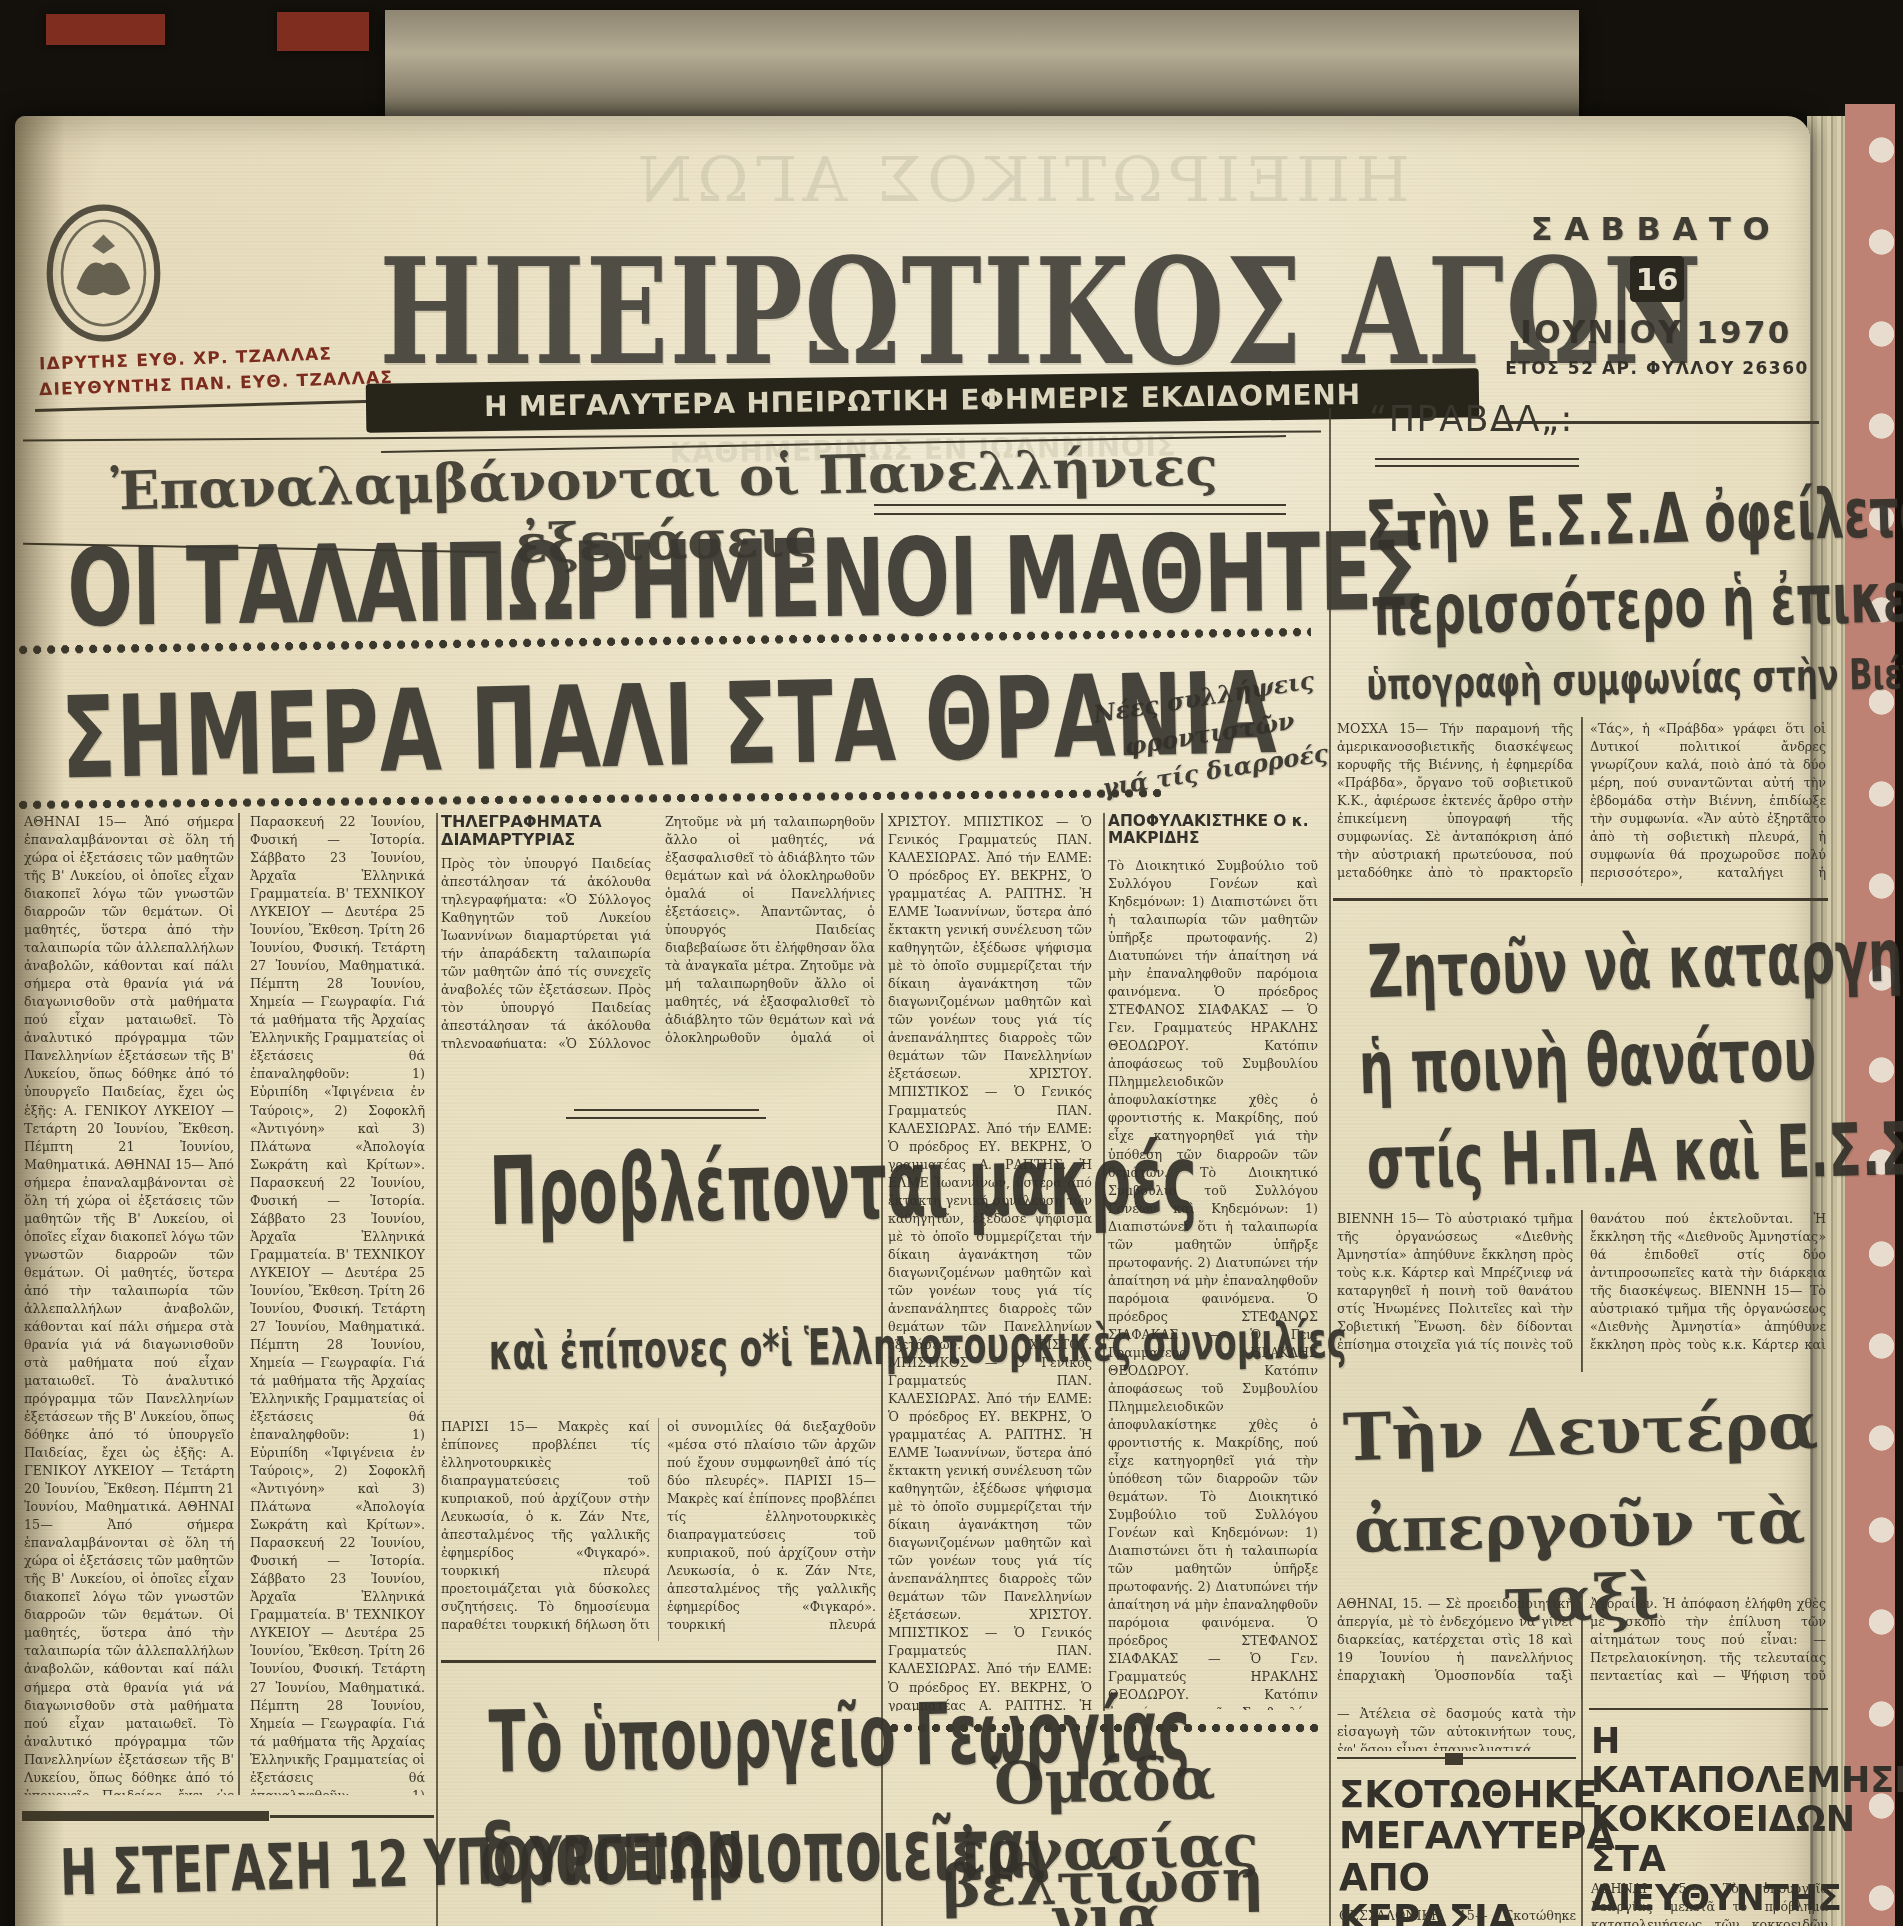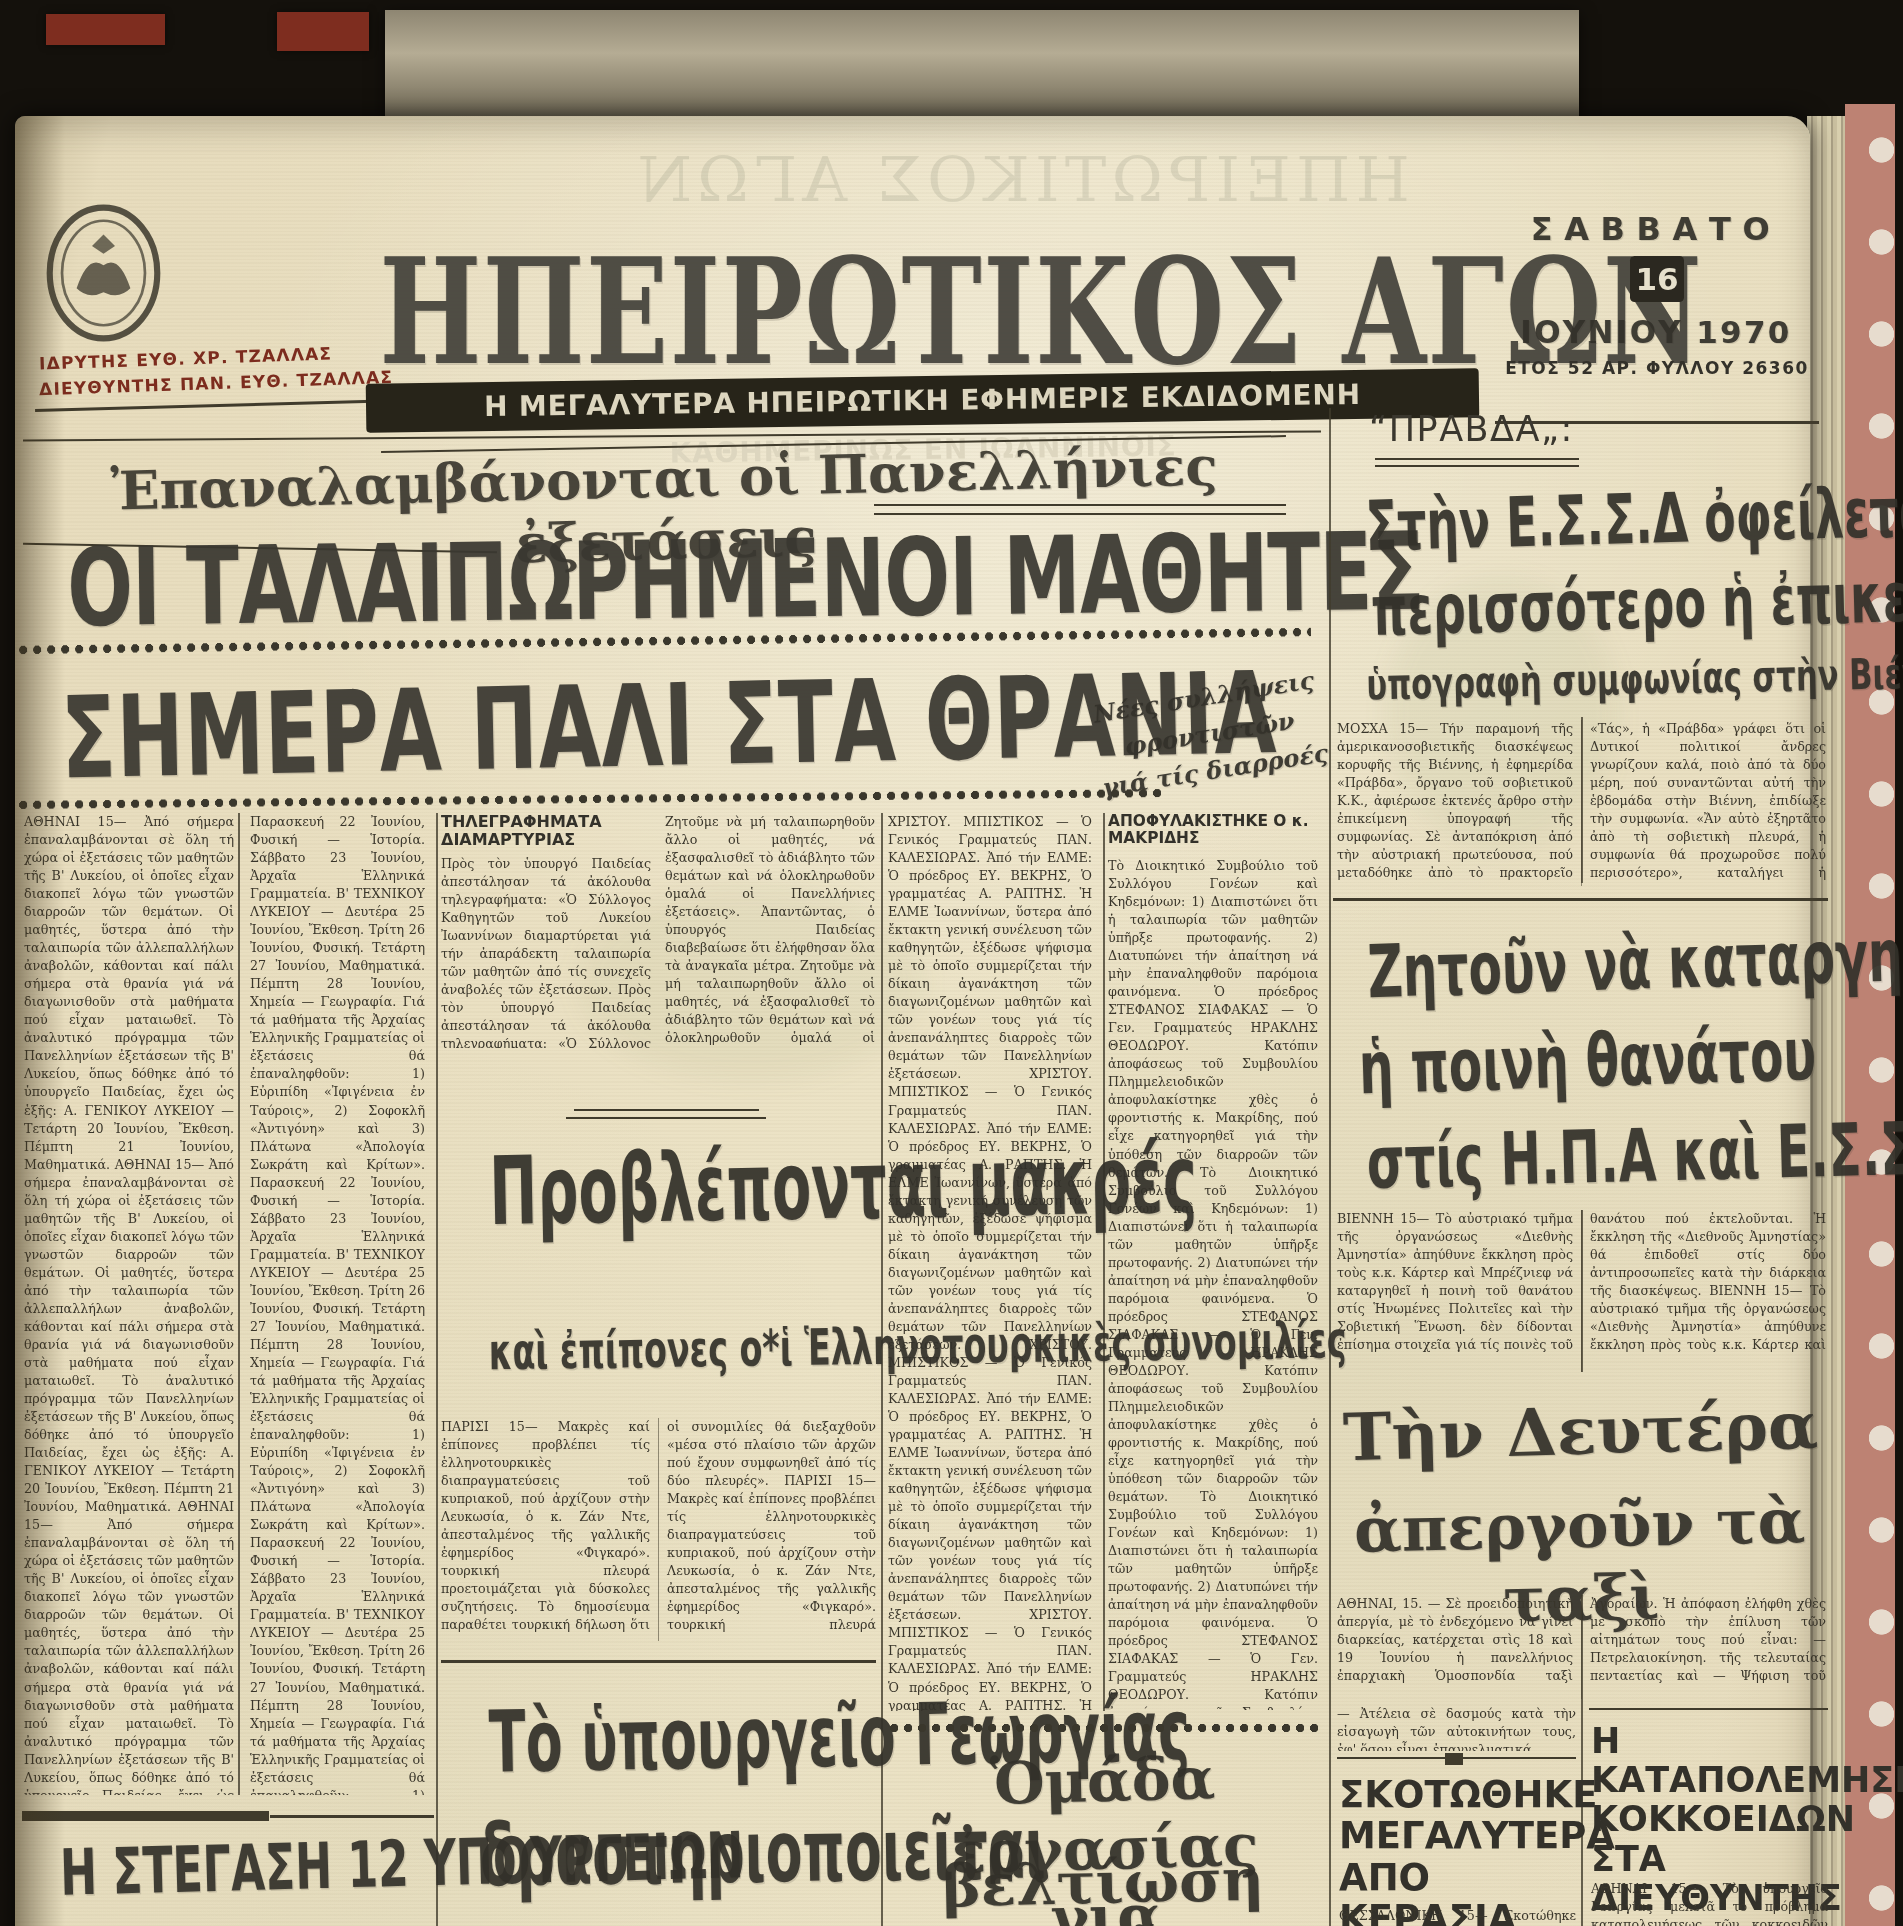--- a/index.html
+++ b/index.html
@@ -176,21 +176,21 @@
   </div>
 
   <div class="abs dotrule" style="left:888px;top:1722px;width:433px;"></div>
   <div class="abs center" style="left:888px;top:1747px;width:433px;transform:rotate(-1.5deg);">
     <span class="hserif grunge" style="font-size:58px;">Ὁμάδα ἐργασίας γιὰ</span>
   </div>
   <div class="abs center" style="left:888px;top:1849px;width:433px;transform:rotate(-1.2deg);">
     <span class="hserif grunge" style="font-size:58px;">βελτίωση τοῦ γάλακτος</span>
   </div>
 
-  <div class="abs center" style="left:1333px;top:409px;width:277px;">
+  <div class="abs center" style="left:1333px;top:399px;width:277px;">
     <span class="hsans" style="font-size:35px;font-weight:normal;letter-spacing:1.5px;color:#3a372e;">“ΠΡΑΒΔΑ„:</span>
   </div>
   <div class="abs rule" style="left:1375px;top:458px;width:204px;height:1.9px;"></div>
   <div class="abs rule" style="left:1375px;top:465px;width:204px;height:1.9px;"></div>
   <div class="abs center" style="left:1333px;top:481px;width:495px;transform:rotate(-1.5deg);">
     <span class="hsans cond grunge" style="font-size:51px;transform:scale(0.9,1.35);">Στὴν Ε.Σ.Σ.Δ ὀφείλεται</span>
   </div>
   <div class="abs center" style="left:1333px;top:566px;width:495px;transform:rotate(-1.5deg);">
     <span class="hsans cond grunge" style="font-size:51px;transform:scale(0.9,1.35);">περισσότερο ἡ ἐπικείμενη</span>
   </div>

